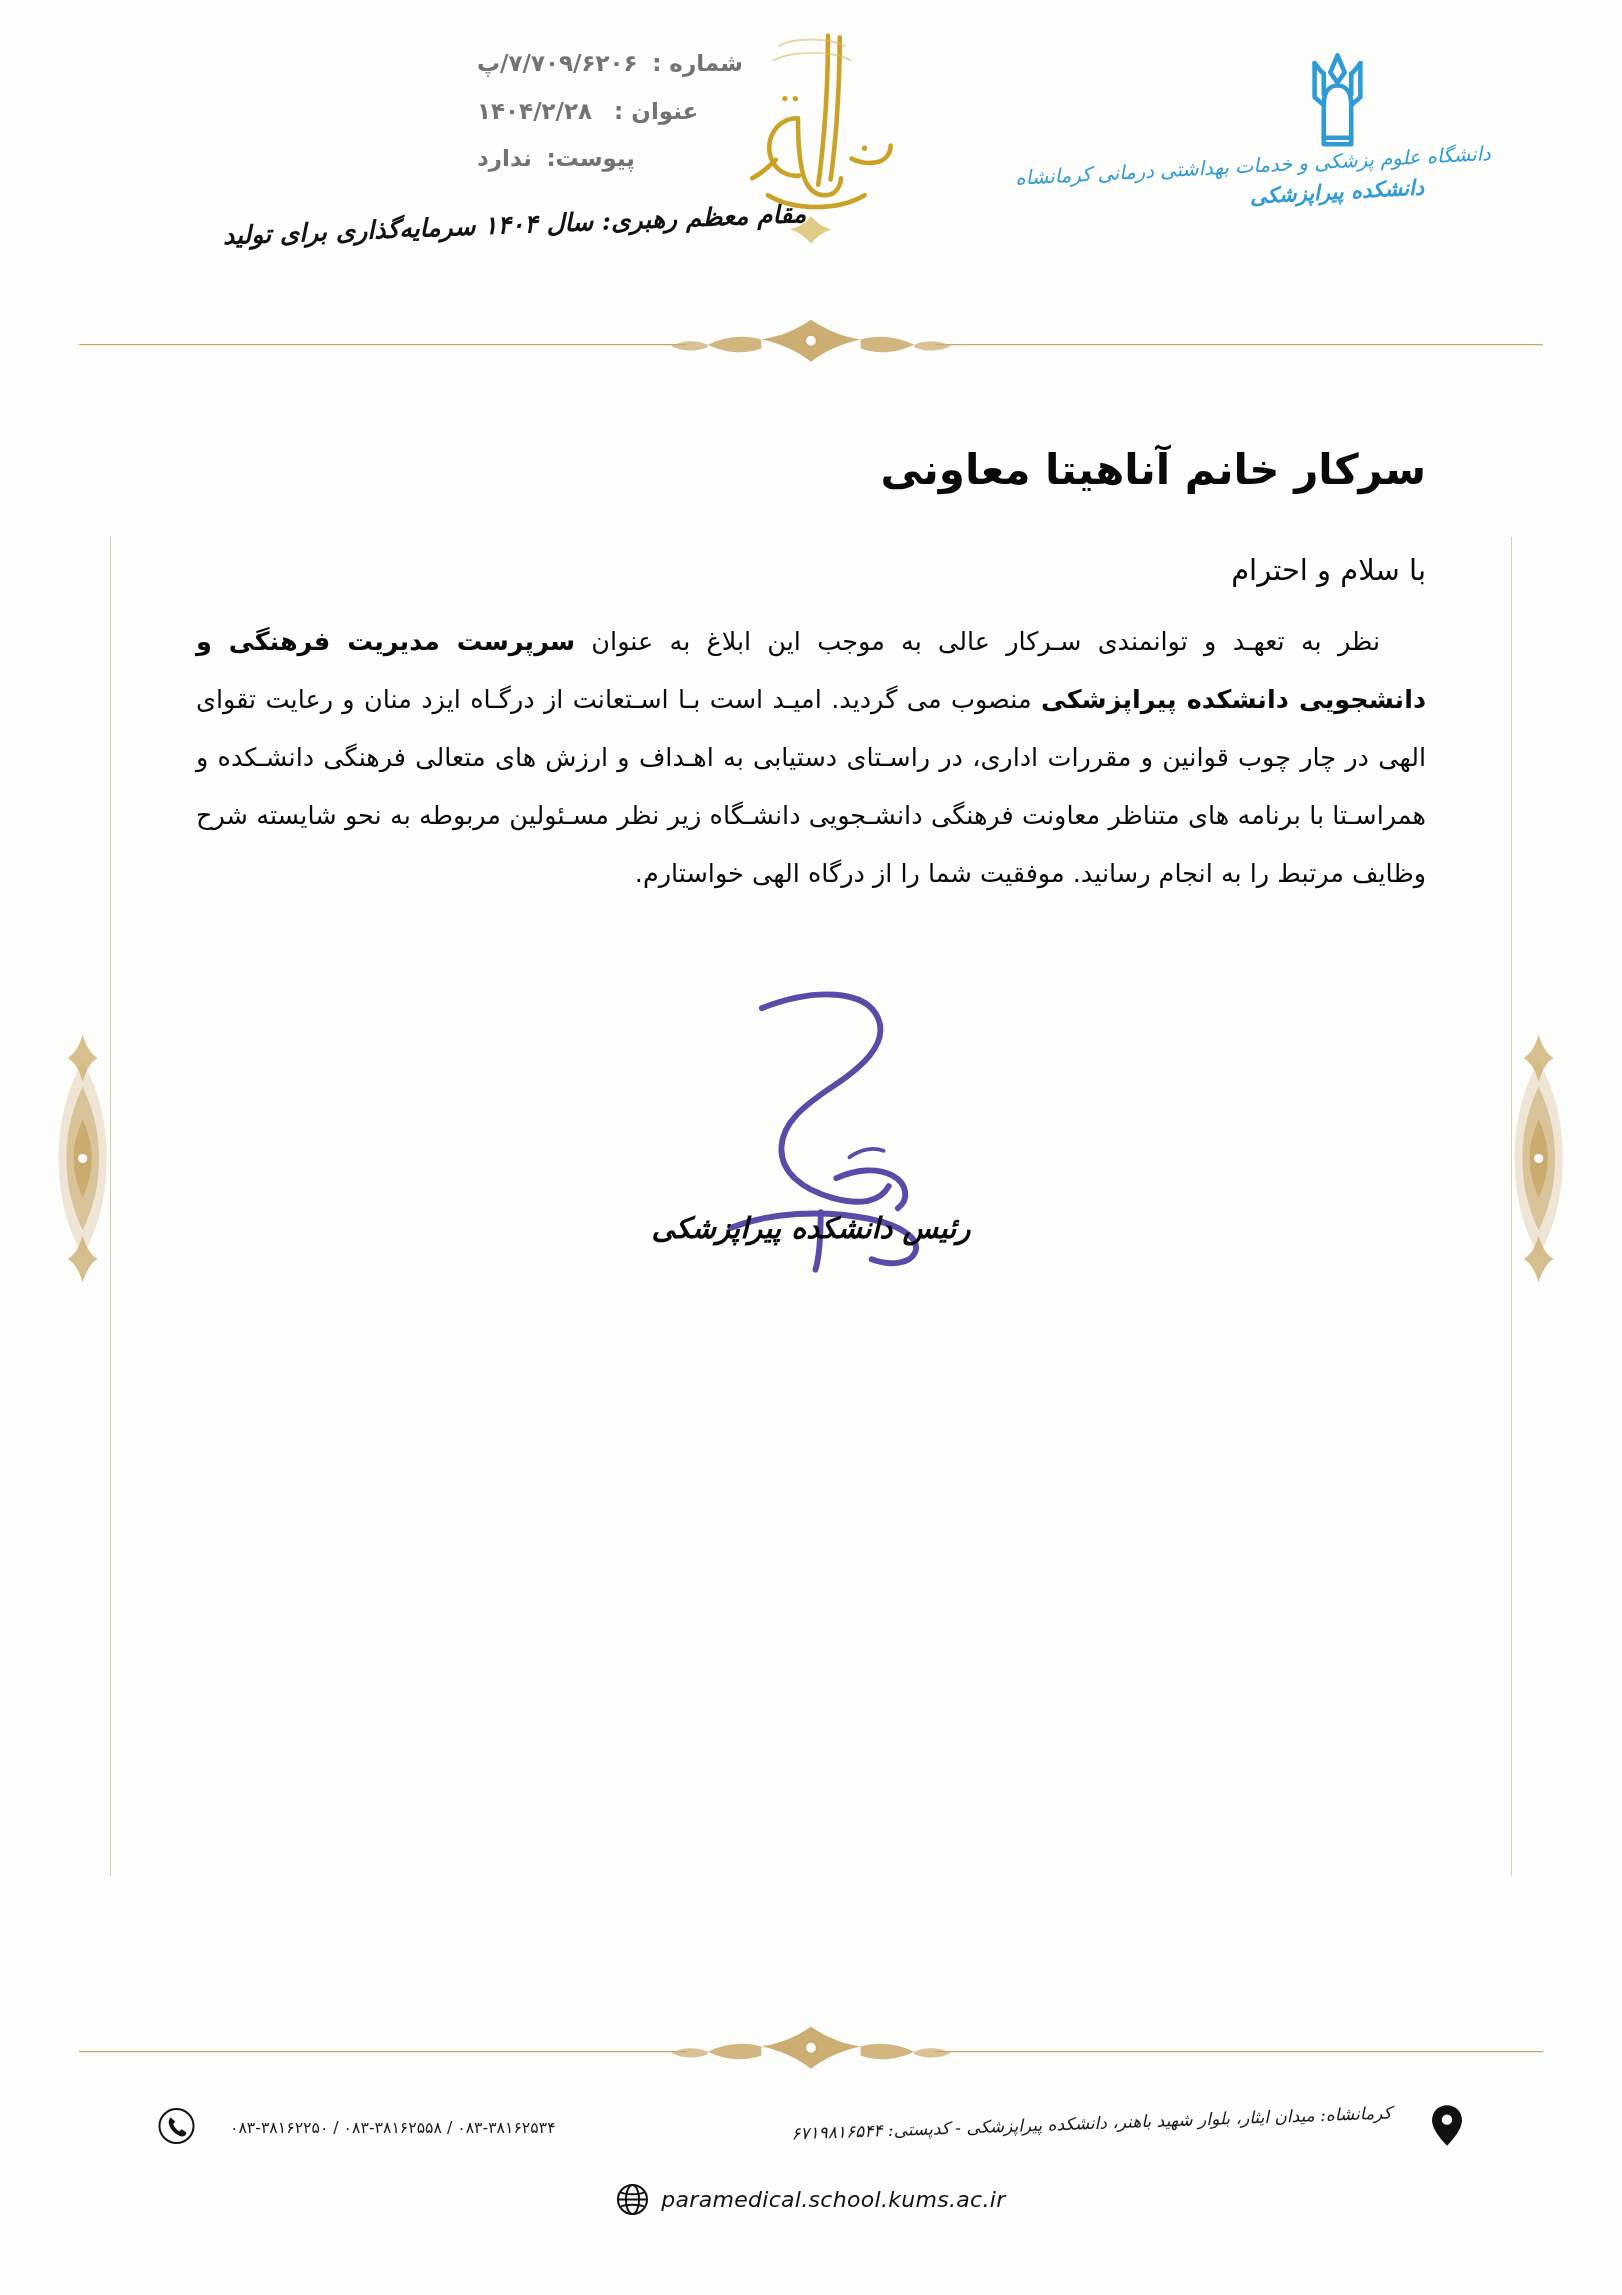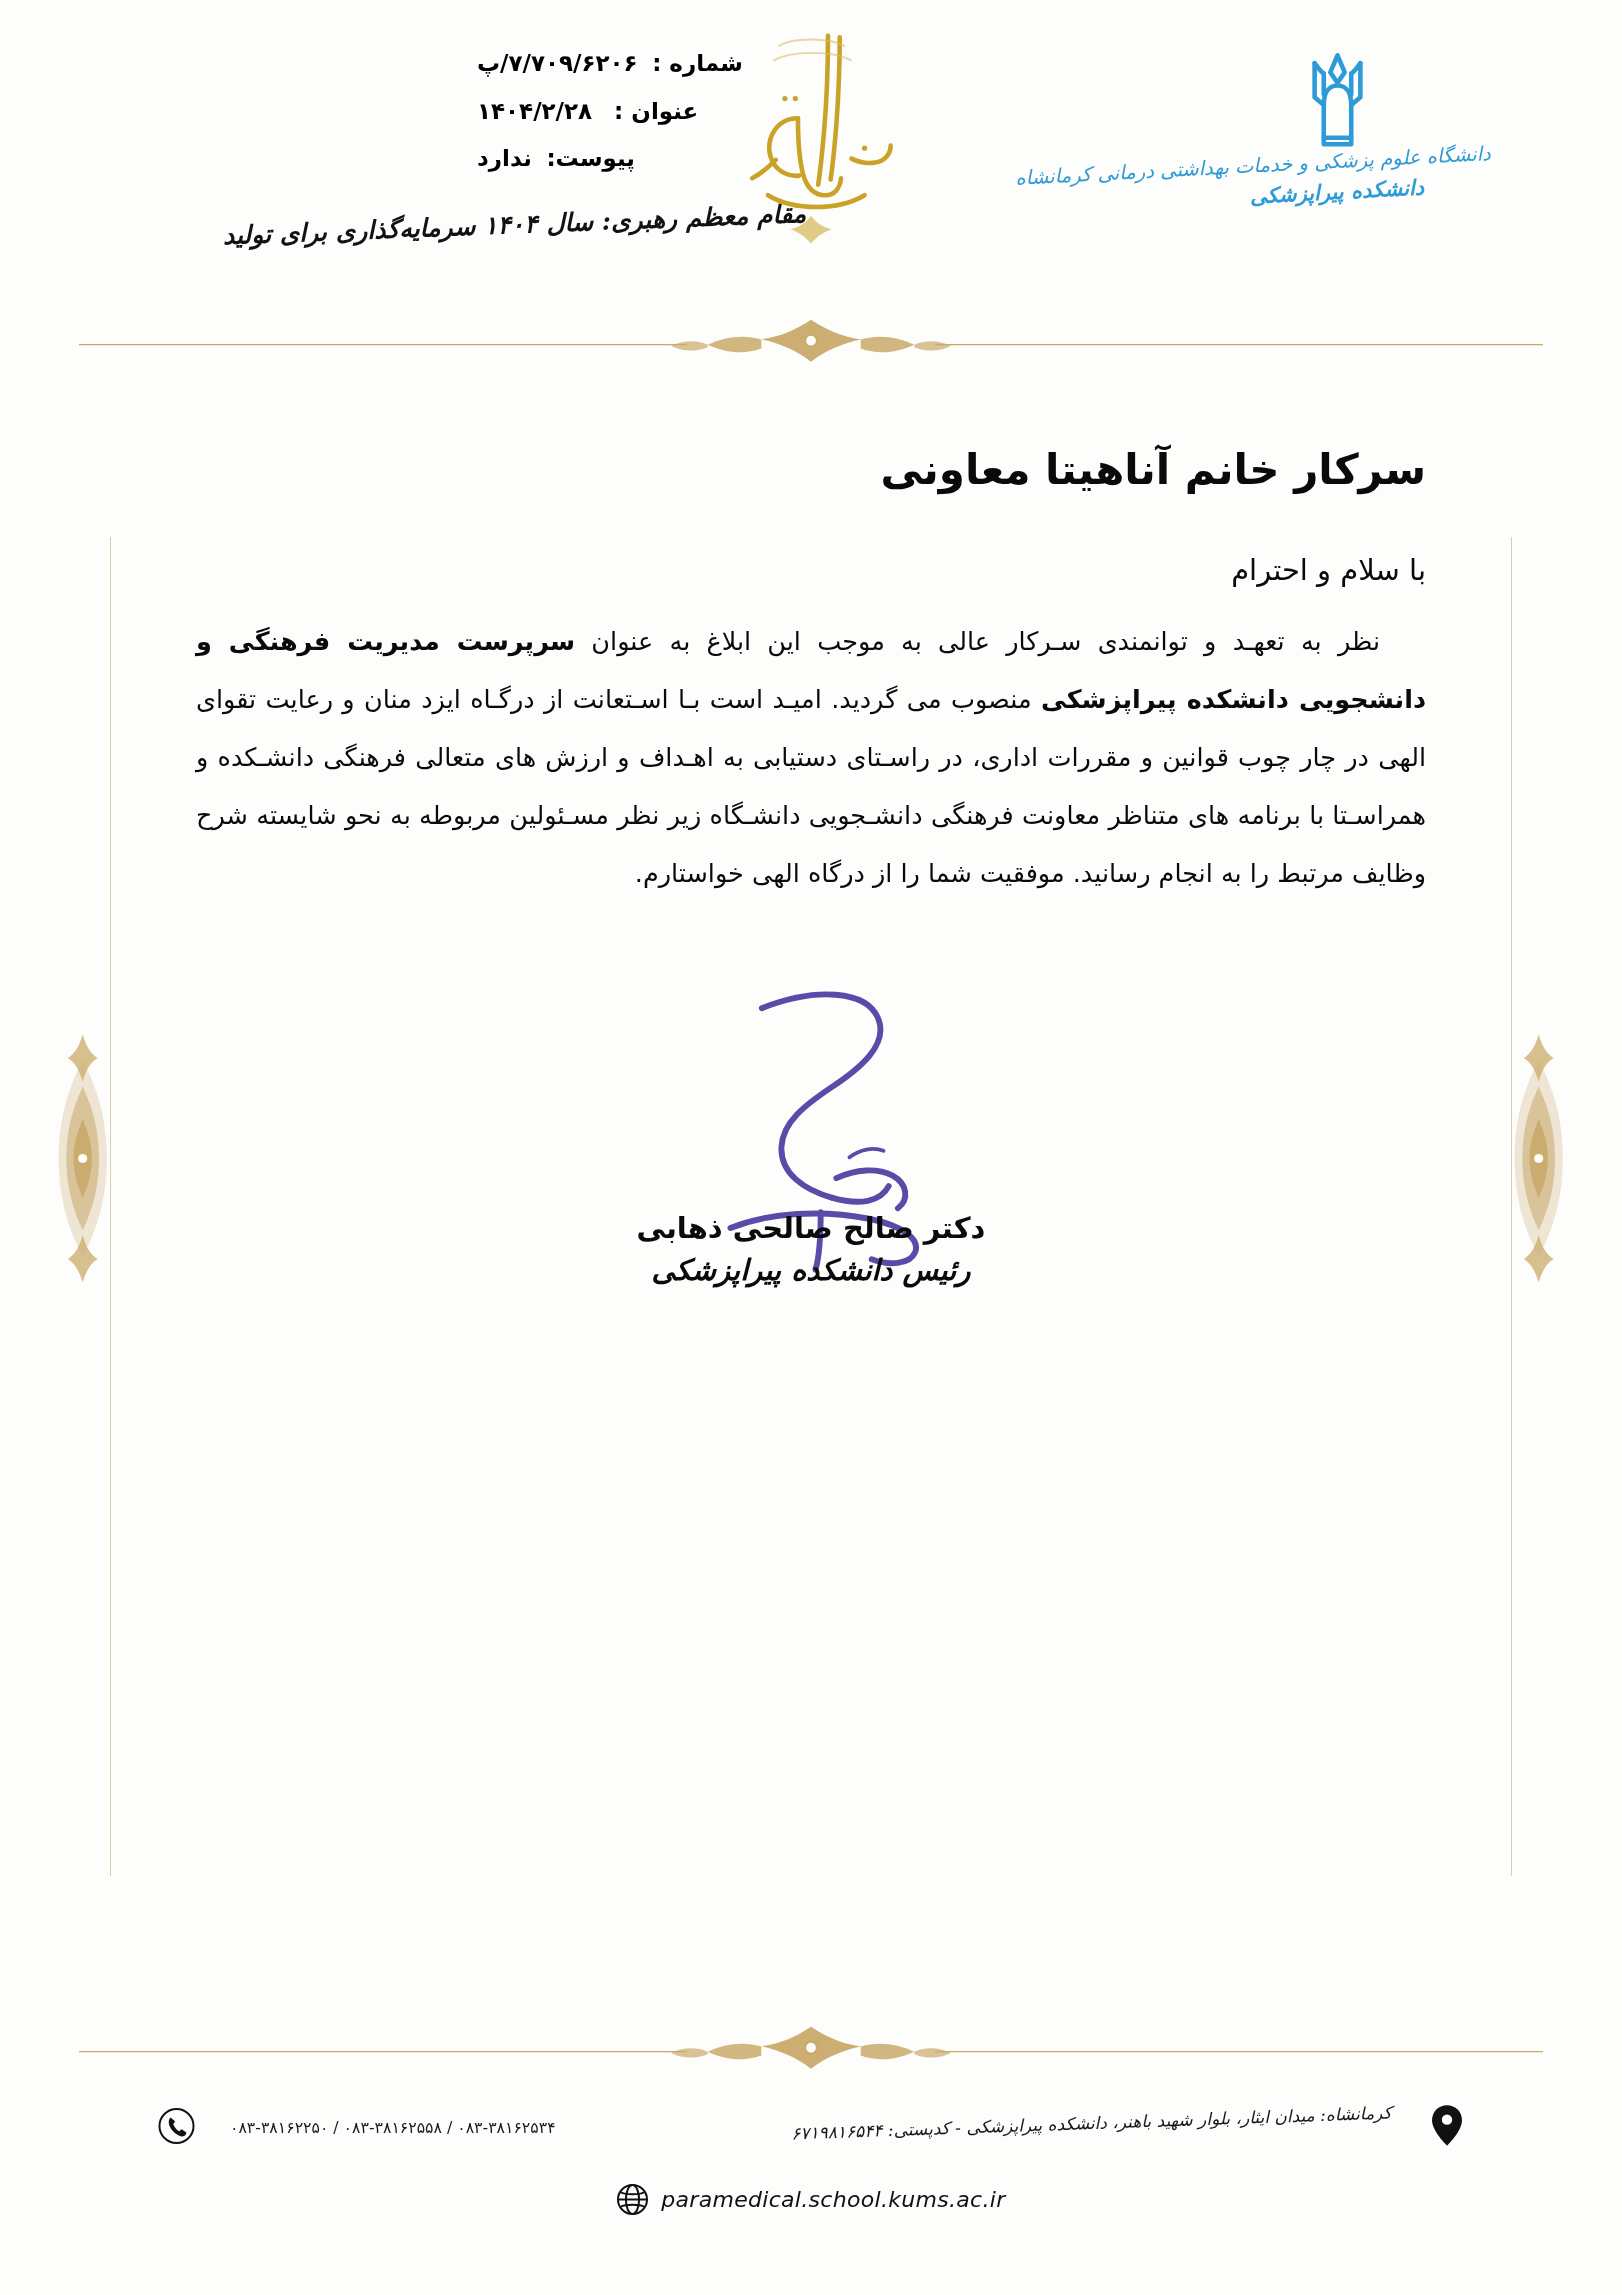--- a/index.html
+++ b/index.html
@@ -26,21 +26,21 @@
     top: 51px;
     right: 779px;
     width: 366px;
     text-align: left;
     direction: rtl;
   }
   .meta-row {
     font-family: "DejaVu Sans", sans-serif;
     font-weight: bold;
     font-size: 23px;
-    color: #000000;
+    color: #737373;
     letter-spacing: 0px;
     line-height: 1.05;
     margin-bottom: 23.6px;
     white-space: nowrap;
     text-align: left;
     direction: rtl;
   }
   .meta-row .mlabel { display: inline-block; }
   .meta-row .mval { display: inline-block; margin-right: 6.5px; }
   .meta-row.date .mval { margin-right: 14px; }
@@ -419,21 +419,20 @@
         <path d="M70 376 C130 352 210 348 282 362 C330 372 362 392 352 414 C344 432 312 434 286 424"></path>
         <path d="M208 352 C208 392 206 420 200 440"></path>
       </g>
       <g fill="none" stroke="#5b4ba8" stroke-width="6" stroke-linecap="round">
         <path d="M252 268 C268 256 288 252 304 258"></path>
       </g>
     </svg>
   </div>
 
   <div class="sign-block">
-    <div class="sign-name">دکتر صالح صالحی ذهابی</div>
     <div class="sign-role">رئیس دانشکده پیراپزشکی</div>
   </div>
 
   <div class="orn-bottom">
     <svg viewBox="0 0 2240 110" preserveAspectRatio="none" xmlns="http://www.w3.org/2000/svg" aria-hidden="true">
       <line x1="0" y1="56" x2="930" y2="56" stroke="#c9a96a" stroke-width="2"></line>
       <line x1="1310" y1="56" x2="2240" y2="56" stroke="#c9a96a" stroke-width="2"></line>
       <g fill="#c9a96a">
         <path d="M1120 18 C1096 34 1072 44 1044 48 C1072 54 1096 64 1120 82 C1144 64 1168 54 1196 48 C1168 44 1144 34 1120 18 Z" opacity="0.95"></path>
         <path d="M1044 48 C1016 40 988 44 962 56 C988 68 1016 72 1044 62 Z" opacity="0.85"></path>

